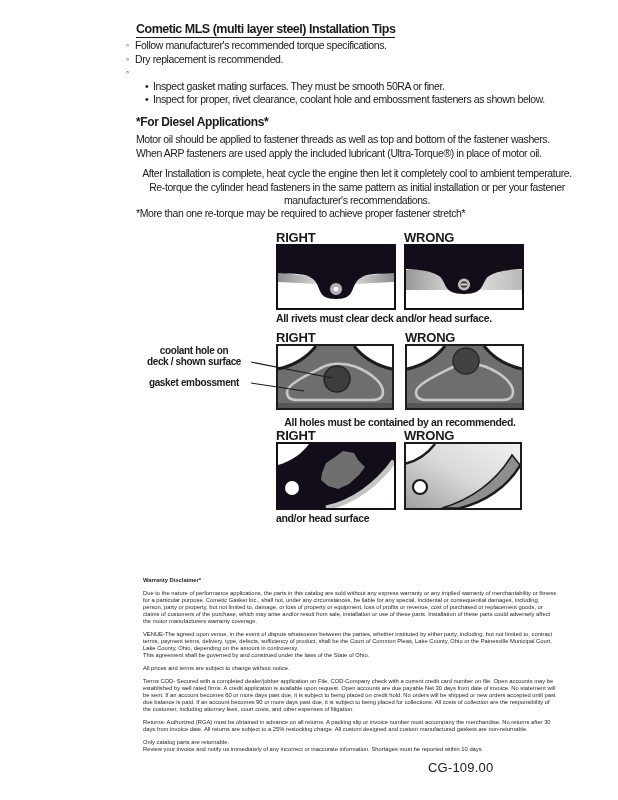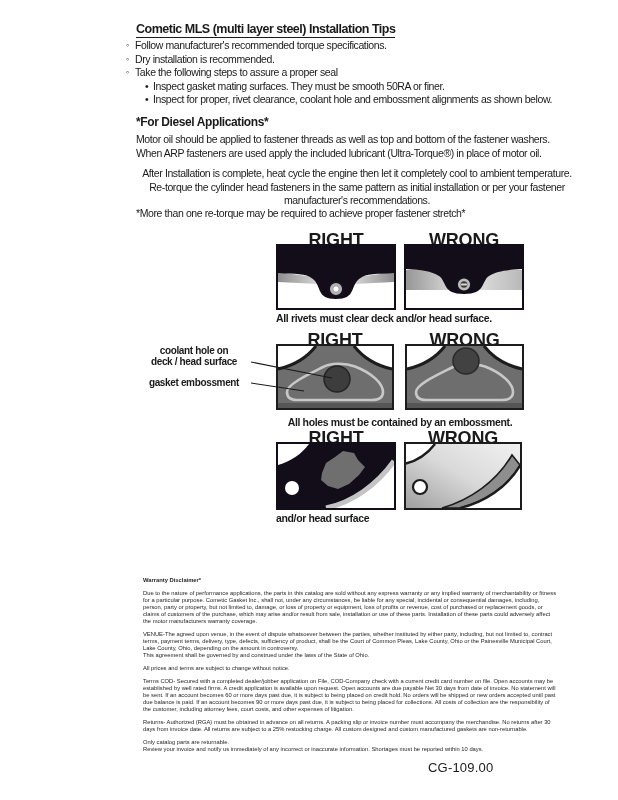--- a/index.html
+++ b/index.html
@@ -8,21 +8,21 @@
   .abs{position:absolute;}
   .title{font-size:12.5px;font-weight:bold;letter-spacing:-0.5px;
          border-bottom:1.5px solid #1a1a1a;padding-bottom:1px;display:inline-block;}
   .body-text{font-size:10.5px;letter-spacing:-0.4px;line-height:13.5px;}
   .bullet-row{display:flex;align-items:flex-start;}
   .bullet-glyph{font-size:9px;line-height:13.5px;width:9px;flex:0 0 9px;}
   .sub-row{margin-left:19px;}
   .sub-glyph{font-size:10.5px;line-height:13.5px;width:8px;flex:0 0 8px;}
   .sec-head{font-size:12px;font-weight:bold;letter-spacing:-0.4px;text-align:center;}
   .para{font-size:10.5px;letter-spacing:-0.4px;line-height:13.5px;width:442px;}
-  .diag-label{font-size:18px;font-weight:bold;letter-spacing:-0.2px;text-align:center;width:120px;}
+  .diag-label{font-size:13px;font-weight:bold;letter-spacing:-0.2px;text-align:left;width:120px;}
   .caption{font-size:10.5px;font-weight:bold;letter-spacing:-0.35px;line-height:11.5px;}
   .side-label{font-size:10px;font-weight:bold;letter-spacing:-0.35px;line-height:11px;text-align:center;width:110px;}
   .legal{font-size:5.8px;line-height:7px;color:#1f1f1f;width:414px;}
   .legal p{margin:0 0 6px 0;}
   .legal p.m0{margin:0;}
   .legal .lh{font-weight:bold;margin:0 0 6px 0;}
   .code{font-size:13px;letter-spacing:0.2px;}
   svg{display:block;}
 </style>
 </head>
@@ -34,33 +34,32 @@
     <span class="title">Cometic MLS (multi layer steel) Installation Tips</span>
   </div>
 
   <div class="abs body-text" style="left:87px;top:39px;width:460px;">
     <div class="bullet-row">
       <span class="bullet-glyph">◦</span>
       <span>Follow manufacturer's recommended torque specifications.</span>
     </div>
     <div class="bullet-row">
       <span class="bullet-glyph">◦</span>
-      <span>Dry installation is recommended.</span>
+      <span>Dry replacement is recommended.</span>
     </div>
     <div class="bullet-row">
       <span class="bullet-glyph">◦</span>
-      <span>Take the following steps to assure a proper seal</span>
     </div>
     <div class="bullet-row sub-row">
       <span class="sub-glyph">•</span>
       <span>Inspect gasket mating surfaces.  They must be smooth 50RA or finer.</span>
     </div>
     <div class="bullet-row sub-row">
       <span class="sub-glyph">•</span>
-      <span>Inspect for proper, rivet clearance, coolant hole and embossment alignments as shown below.</span>
+      <span>Inspect for proper, rivet clearance, coolant hole and embossment fasteners as shown below.</span>
     </div>
   </div>
 
   <div class="abs sec-head" style="left:97px;top:115px;">*For Diesel Applications*</div>
   <div class="abs para" style="left:97px;top:133px;">Motor oil should be applied to fastener threads as well as top and bottom of the fastener washers. When ARP fasteners are used apply the included lubricant (Ultra-Torque®) in place of motor oil.</div>
   <div class="abs para" style="left:97px;top:167px;text-align:center;">After Installation is complete, heat cycle the engine then let it completely cool to ambient temperature. Re-torque the cylinder head fasteners in the same pattern as initial installation or per your fastener manufacturer's recommendations.</div>
   <div class="abs para" style="left:97px;top:207px;">*More than one re-torque may be required to achieve proper fastener stretch*</div>
 
   <div class="abs diag-label" style="left:237px;top:230px;">RIGHT</div>
   <div class="abs diag-label" style="left:365px;top:230px;">WRONG</div>
@@ -106,21 +105,21 @@
     </svg>
   </div>
 
   <div class="abs caption" style="left:237px;top:313px;width:270px;">All rivets must clear deck and/or head surface.</div>
 
   <div class="abs diag-label" style="left:237px;top:330px;width:118px;">RIGHT</div>
   <div class="abs diag-label" style="left:366px;top:330px;width:119px;">WRONG</div>
 
   <div class="abs side-label" style="left:100px;top:345px;">
     <div>coolant hole on</div>
-    <div>deck / head surface</div>
+    <div>deck / shown surface</div>
   </div>
   <div class="abs side-label" style="left:100px;top:377px;">gasket embossment</div>
 
   <div class="abs" style="left:237px;top:344px;">
     <svg width="118" height="66" viewBox="0 0 118 66">
       <rect x="1" y="1" width="116" height="64" fill="#6e6e6e"></rect>
       <path d="M2,2 L40,2 C33,11 20,21 2,25 Z" fill="#ffffff"></path>
       <path d="M40,2 C33,11 20,21 2,25" stroke="#1c1c1c" stroke-width="3" fill="none"></path>
       <path d="M116,2 L78,2 C85,11 98,21 116,25 Z" fill="#ffffff"></path>
       <path d="M78,2 C85,11 98,21 116,25" stroke="#1c1c1c" stroke-width="3" fill="none"></path>
@@ -145,21 +144,21 @@
     </svg>
   </div>
 
   <div class="abs" style="left:203px;top:352px;">
     <svg width="100" height="42" viewBox="0 0 100 42">
       <line x1="9" y1="10" x2="90" y2="26" stroke="#1a1a1a" stroke-width="1.1"></line>
       <line x1="9" y1="31" x2="62" y2="39" stroke="#1a1a1a" stroke-width="1.1"></line>
     </svg>
   </div>
 
-  <div class="abs caption" style="left:237px;top:417px;width:248px;text-align:center;">All holes must be contained by an embossment.</div>
+  <div class="abs caption" style="left:237px;top:417px;width:248px;text-align:center;">All holes must be contained by an recommended.</div>
 
   <div class="abs diag-label" style="left:237px;top:428px;">RIGHT</div>
   <div class="abs diag-label" style="left:365px;top:428px;width:118px;">WRONG</div>
 
   <div class="abs" style="left:237px;top:442px;">
     <svg width="120" height="68" viewBox="0 0 120 68">
       <rect x="1" y="1" width="118" height="66" fill="#120d18"></rect>
       <path d="M2,2 L33,2 C26,11.5 15,19.5 2,23 Z" fill="#ffffff"></path>
       <path d="M118,19 L118,66 L50,66 C76,60.5 101,43 118,19 Z" fill="#ffffff"></path>
       <path d="M50,66 C76,60.5 101,43 118,19" fill="none" stroke="#c4c4c4" stroke-width="5"></path>

